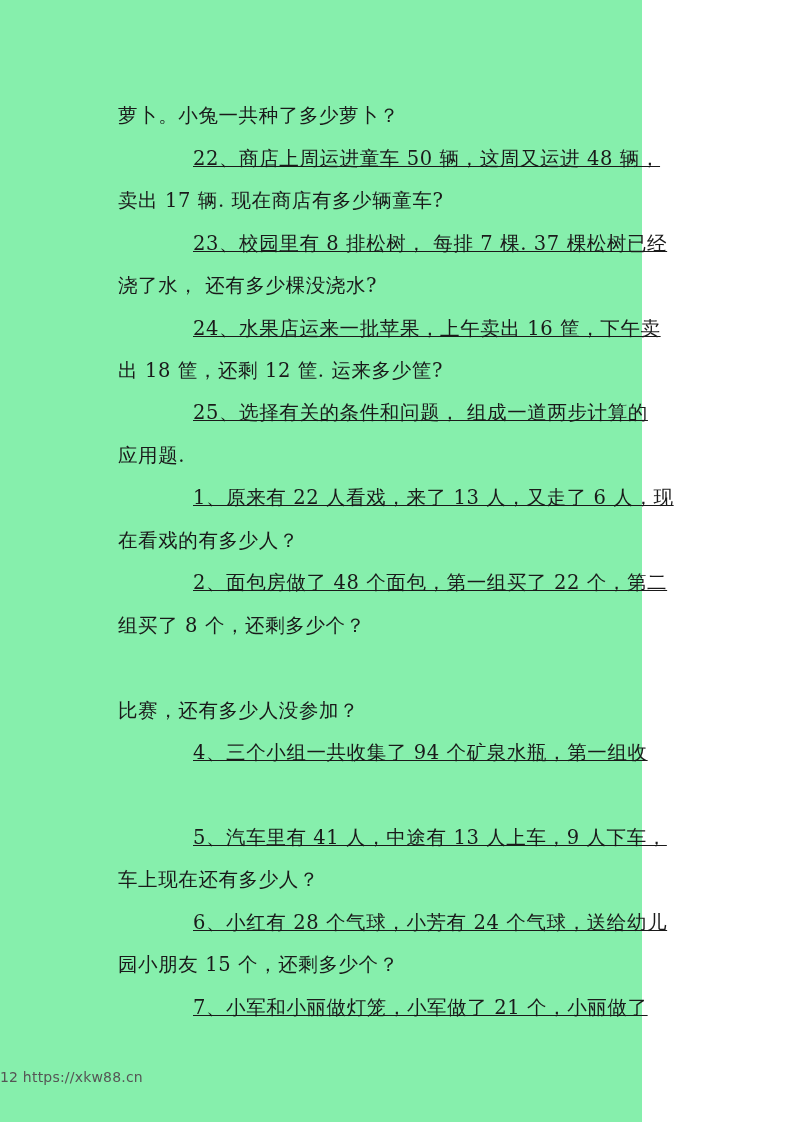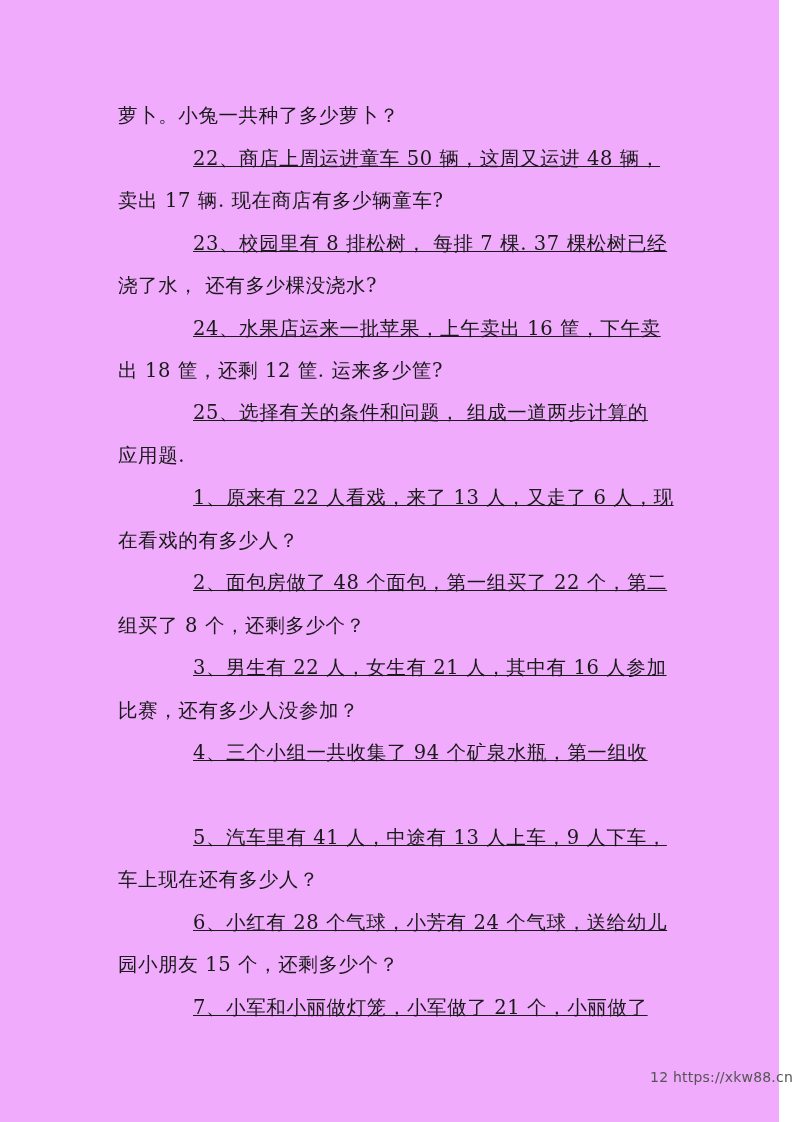--- a/index.html
+++ b/index.html
@@ -12,43 +12,43 @@
       height: 1122px;
       position: relative;
       overflow: hidden;
       font-family: "DejaVu Serif", "Liberation Serif", serif;
       color: #1a1a1a;
     }
     .page {
       position: absolute;
       left: 0;
       top: 0;
-      width: 779px;
+      width: 642px;
       height: 1122px;
-      background: #f0abfc;
+      background: #86efac;
     }
     .line {
       position: absolute;
       left: 118px;
       width: 560px;
       font-size: 19.5px;
       line-height: 24px;
       white-space: nowrap;
       letter-spacing: 0.6px;
     }
     .line.indent {
       left: 193px;
       text-decoration: underline;
     }
     .footer {
       position: absolute;
       top: 1069px;
       left: 0;
       width: 793px;
-      text-align: right;
+      text-align: left;
       font-family: "DejaVu Sans", "Liberation Sans", sans-serif;
       font-size: 14px;
       color: #555555;
       letter-spacing: 0.2px;
     }
   </style>
 </head>
 <body>
 
 <div class="page">
@@ -58,21 +58,20 @@
   <div class="line indent" style="top:232px">23、校园里有 8 排松树， 每排 7 棵. 37 棵松树已经</div>
   <div class="line" style="top:274px">浇了水， 还有多少棵没浇水?</div>
   <div class="line indent" style="top:317px">24、水果店运来一批苹果，上午卖出 16 筐，下午卖</div>
   <div class="line" style="top:359px">出 18 筐，还剩 12 筐. 运来多少筐?</div>
   <div class="line indent" style="top:401px">25、选择有关的条件和问题， 组成一道两步计算的</div>
   <div class="line" style="top:444px">应用题.</div>
   <div class="line indent" style="top:486px">1、原来有 22 人看戏，来了 13 人，又走了 6 人，现</div>
   <div class="line" style="top:529px">在看戏的有多少人？</div>
   <div class="line indent" style="top:571px">2、面包房做了 48 个面包，第一组买了 22 个，第二</div>
   <div class="line" style="top:614px">组买了 8 个，还剩多少个？</div>
-  <div class="line indent" style="top:656px">3、男生有 22 人，女生有 21 人，其中有 16 人参加</div>
   <div class="line" style="top:699px">比赛，还有多少人没参加？</div>
   <div class="line indent" style="top:741px">4、三个小组一共收集了 94 个矿泉水瓶，第一组收</div>
   <div class="line indent" style="top:826px">5、汽车里有 41 人，中途有 13 人上车，9 人下车，</div>
   <div class="line" style="top:868px">车上现在还有多少人？</div>
   <div class="line indent" style="top:911px">6、小红有 28 个气球，小芳有 24 个气球，送给幼儿</div>
   <div class="line" style="top:953px">园小朋友 15 个，还剩多少个？</div>
   <div class="line indent" style="top:996px">7、小军和小丽做灯笼，小军做了 21 个，小丽做了</div>
 
   <div class="footer">12 https://xkw88.cn</div>
 </div>

